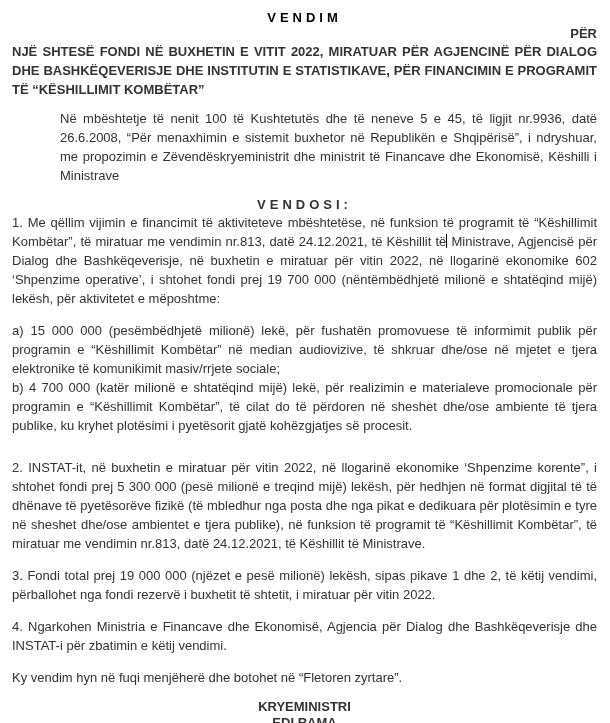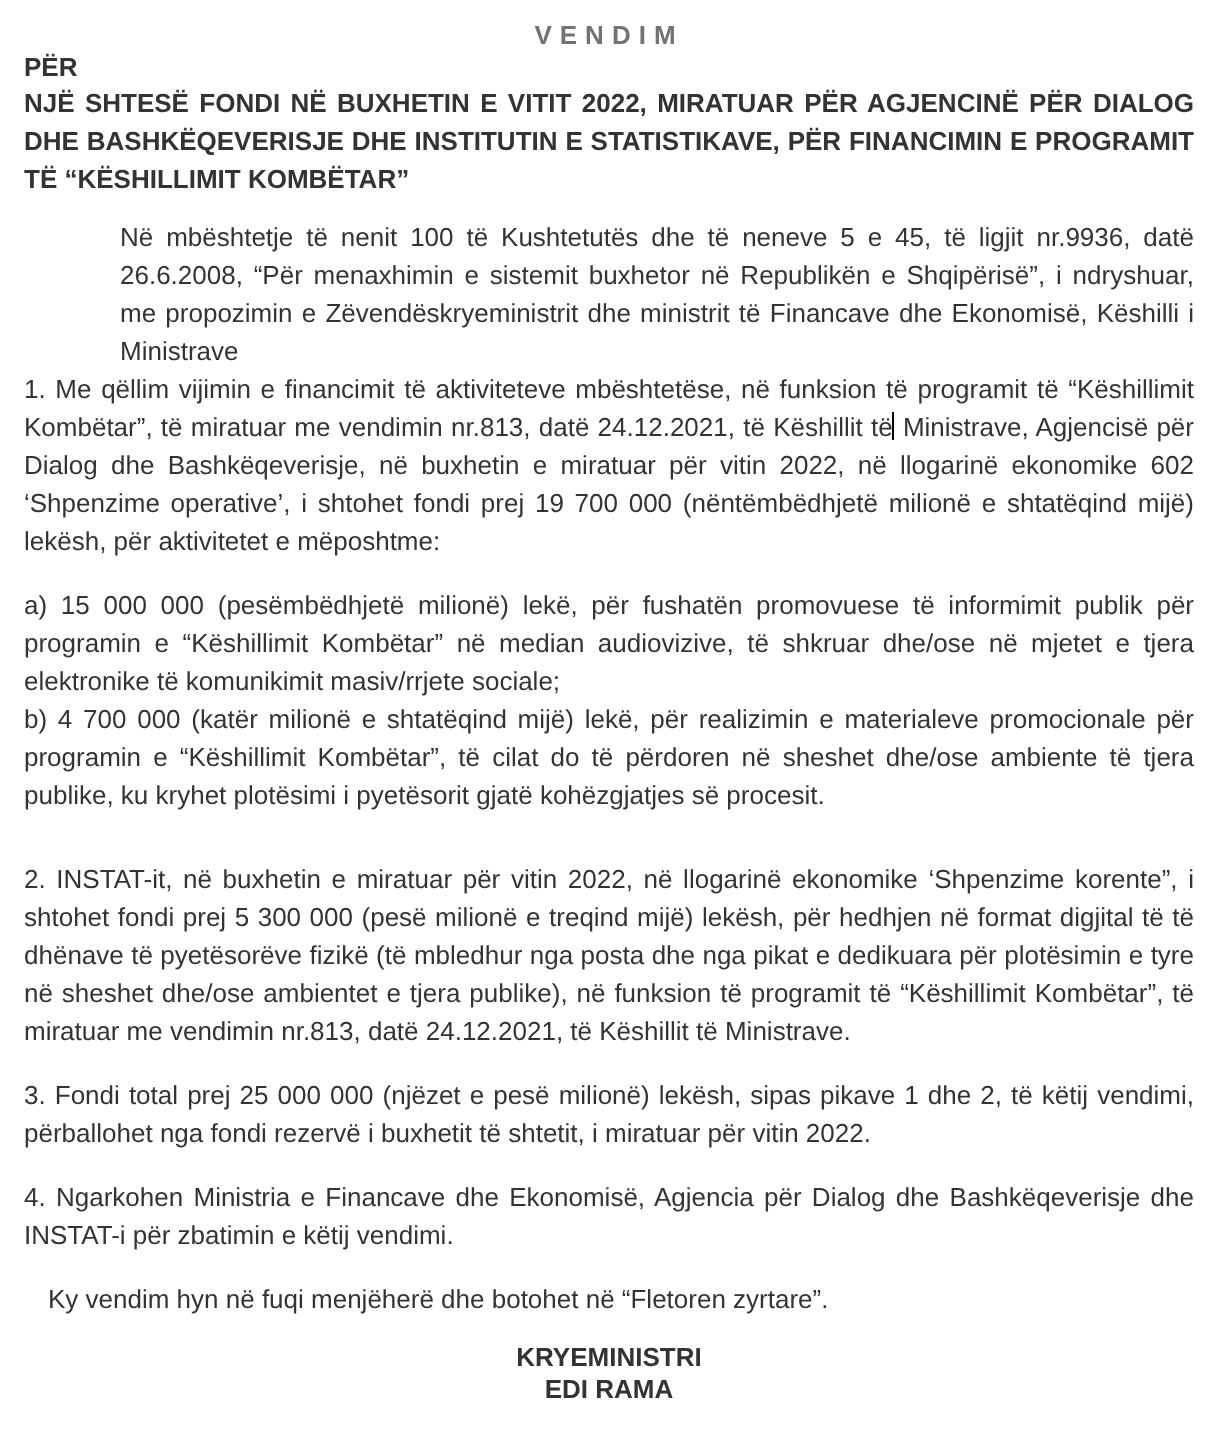--- a/index.html
+++ b/index.html
@@ -14,24 +14,24 @@
     .doc {
       padding: 10px 13px 0 12px;
       box-sizing: border-box;
       width: 610px;
     }
     .heading-spaced {
       text-align: center;
       font-weight: bold;
       letter-spacing: 4px;
       line-height: 16px;
-      color: #737373;
+      color: #000000;
     }
     .heading-per {
-      text-align: left;
+      text-align: right;
       font-weight: bold;
       line-height: 16px;
     }
     .title {
       font-weight: bold;
       text-align: justify;
       text-align-last: left;
       line-height: 19px;
     }
     p {
@@ -45,21 +45,21 @@
       font-weight: bold;
       letter-spacing: 4px;
       margin-top: 12px;
       line-height: 16px;
     }
     .p1 { }
     .pa { margin-top: 13px; }
     .p2 { margin-top: 23px; }
     .p3 { margin-top: 13px; }
     .p4 { margin-top: 13px; }
-    .p5 { margin-top: 13px; margin-left: 12px; }
+    .p5 { margin-top: 13px; }
     .signature {
       text-align: center;
       font-weight: bold;
       line-height: 16px;
       margin-top: 12px;
     }
     .caret {
       display: inline-block;
       width: 1px;
       height: 14px;
@@ -71,28 +71,29 @@
 </head>
 <body>
 
 <div class="doc">
   <div class="heading-spaced">VENDIM</div>
   <div class="heading-per">PËR</div>
   <div class="title">NJË SHTESË FONDI NË BUXHETIN E VITIT 2022, MIRATUAR PËR AGJENCINË PËR DIALOG DHE BASHKËQEVERISJE DHE INSTITUTIN E STATISTIKAVE, PËR FINANCIMIN E PROGRAMIT TË “KËSHILLIMIT KOMBËTAR”</div>
 
   <p class="intro">Në mbështetje të nenit 100 të Kushtetutës dhe të neneve 5 e 45, të ligjit nr.9936, datë 26.6.2008, “Për menaxhimin e sistemit buxhetor në Republikën e Shqipërisë”, i ndryshuar, me propozimin e Zëvendëskryeministrit dhe ministrit të Financave dhe Ekonomisë, Këshilli i Ministrave</p>
 
+  <div class="vendosi">VENDOSI:</div>
 
   <p class="p1"><span>1. Me qëllim vijimin e financimit të aktiviteteve mbështetëse, në funksion të programit të “Këshillimit Kombëtar”, të miratuar me vendimin nr.813, datë 24.12.2021, të Këshillit të</span><span class="caret"></span><span> Ministrave, Agjencisë për Dialog dhe Bashkëqeverisje, në buxhetin e miratuar për vitin 2022, në llogarinë ekonomike 602 ‘Shpenzime operative’, i shtohet fondi prej 19 700 000 (nëntëmbëdhjetë milionë e shtatëqind mijë) lekësh, për aktivitetet e mëposhtme:</span></p>
 
   <p class="pa"><span>a) 15 000 000 (pesëmbëdhjetë milionë) lekë, për fushatën promovuese të informimit publik për programin e “Këshillimit Kombëtar” në median audiovizive, të shkruar dhe/ose në mjetet e tjera elektronike të komunikimit masiv/rrjete sociale;</span><br><span>b) 4 700 000 (katër milionë e shtatëqind mijë) lekë, për realizimin e materialeve promocionale për programin e “Këshillimit Kombëtar”, të cilat do të përdoren në sheshet dhe/ose ambiente të tjera publike, ku kryhet plotësimi i pyetësorit gjatë kohëzgjatjes së procesit.</span></p>
 
   <p class="p2">2. INSTAT-it, në buxhetin e miratuar për vitin 2022, në llogarinë ekonomike ‘Shpenzime korente”, i shtohet fondi prej 5 300 000 (pesë milionë e treqind mijë) lekësh, për hedhjen në format digjital të të dhënave të pyetësorëve fizikë (të mbledhur nga posta dhe nga pikat e dedikuara për plotësimin e tyre në sheshet dhe/ose ambientet e tjera publike), në funksion të programit të “Këshillimit Kombëtar”, të miratuar me vendimin nr.813, datë 24.12.2021, të Këshillit të Ministrave.</p>
 
-  <p class="p3">3. Fondi total prej 25 000 000 (njëzet e pesë milionë) lekësh, sipas pikave 1 dhe 2, të këtij vendimi, përballohet nga fondi rezervë i buxhetit të shtetit, i miratuar për vitin 2022.</p>
+  <p class="p3">3. Fondi total prej 19 000 000 (njëzet e pesë milionë) lekësh, sipas pikave 1 dhe 2, të këtij vendimi, përballohet nga fondi rezervë i buxhetit të shtetit, i miratuar për vitin 2022.</p>
 
   <p class="p4">4. Ngarkohen Ministria e Financave dhe Ekonomisë, Agjencia për Dialog dhe Bashkëqeverisje dhe INSTAT-i për zbatimin e këtij vendimi.</p>
 
   <p class="p5">Ky vendim hyn në fuqi menjëherë dhe botohet në “Fletoren zyrtare”.</p>
 
   <div class="signature">
     <div>KRYEMINISTRI</div>
     <div>EDI RAMA</div>
   </div>
 </div>

